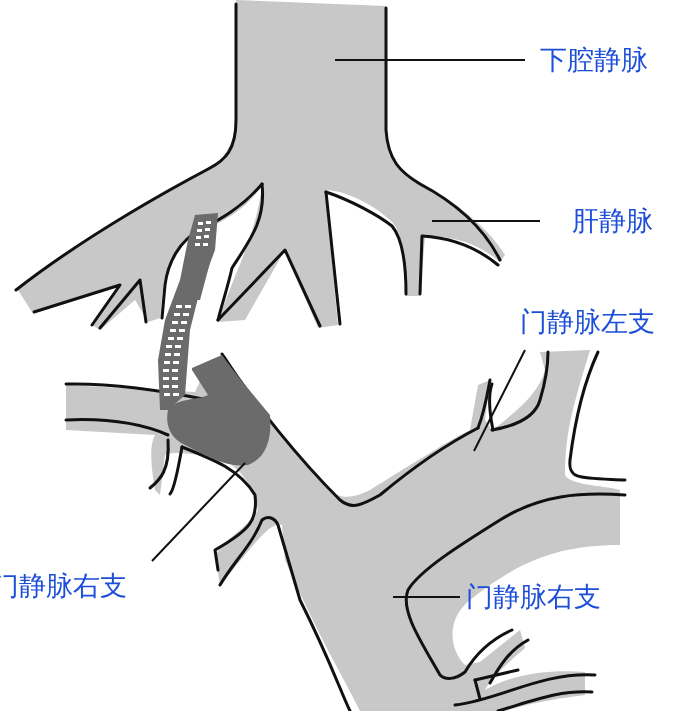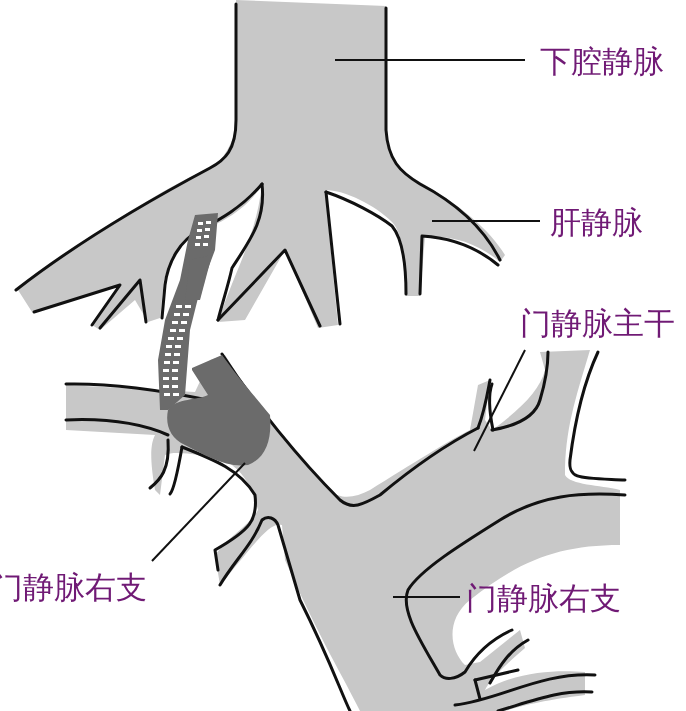--- a/index.html
+++ b/index.html
@@ -1,19 +1,19 @@
 <!DOCTYPE html>
 <html><head>
 <meta charset="utf-8">
 <style>
   html, body { margin:0; padding:0; background:#ffffff; }
   body { width:686px; height:711px; position:relative; overflow:hidden;
          font-family: "DejaVu Sans", "Liberation Sans", sans-serif; }
   svg.diagram { position:absolute; left:0; top:0; }
-  .label { position:absolute; font-size:31px; color:#701a75; white-space:nowrap; line-height:1; letter-spacing:0px; }
+  .label { position:absolute; font-size:27px; color:#1d4ed8; white-space:nowrap; line-height:1; letter-spacing:0px; }
   .vessel { fill:#c8c8c8; stroke:none; }
   .edge { fill:none; stroke:#111; stroke-width:3; stroke-linecap:round; stroke-linejoin:round; }
   .leader { stroke:#111; stroke-width:2; fill:none; }
 </style>
 </head>
 <body>
 
 <svg class="diagram" width="686" height="711" viewBox="0 0 686 711" xmlns="http://www.w3.org/2000/svg">
 
   <g>
@@ -141,16 +141,16 @@
   </g>
 
   <line class="leader" x1="335" y1="60" x2="525" y2="60"></line>
   <line class="leader" x1="432" y1="221" x2="540" y2="221"></line>
   <line class="leader" x1="474" y1="451" x2="525" y2="350"></line>
   <line class="leader" x1="245" y1="463" x2="152" y2="561"></line>
   <line class="leader" x1="393" y1="597" x2="460" y2="597"></line>
 </svg>
 
 <div class="label" style="left:540px; top:46px;">下腔静脉</div>
-<div class="label" style="left:550px; top:207px;">肝静脉</div>
-<div class="label" style="left:520px; top:308px;">门静脉主干</div>
+<div class="label" style="left:572px; top:207px;">肝静脉</div>
+<div class="label" style="left:520px; top:308px;">门静脉左支</div>
 <div class="label" style="left:-8px; top:572px;">门静脉右支</div>
 <div class="label" style="left:466px; top:583px;">门静脉右支</div>
 
 </body></html>

